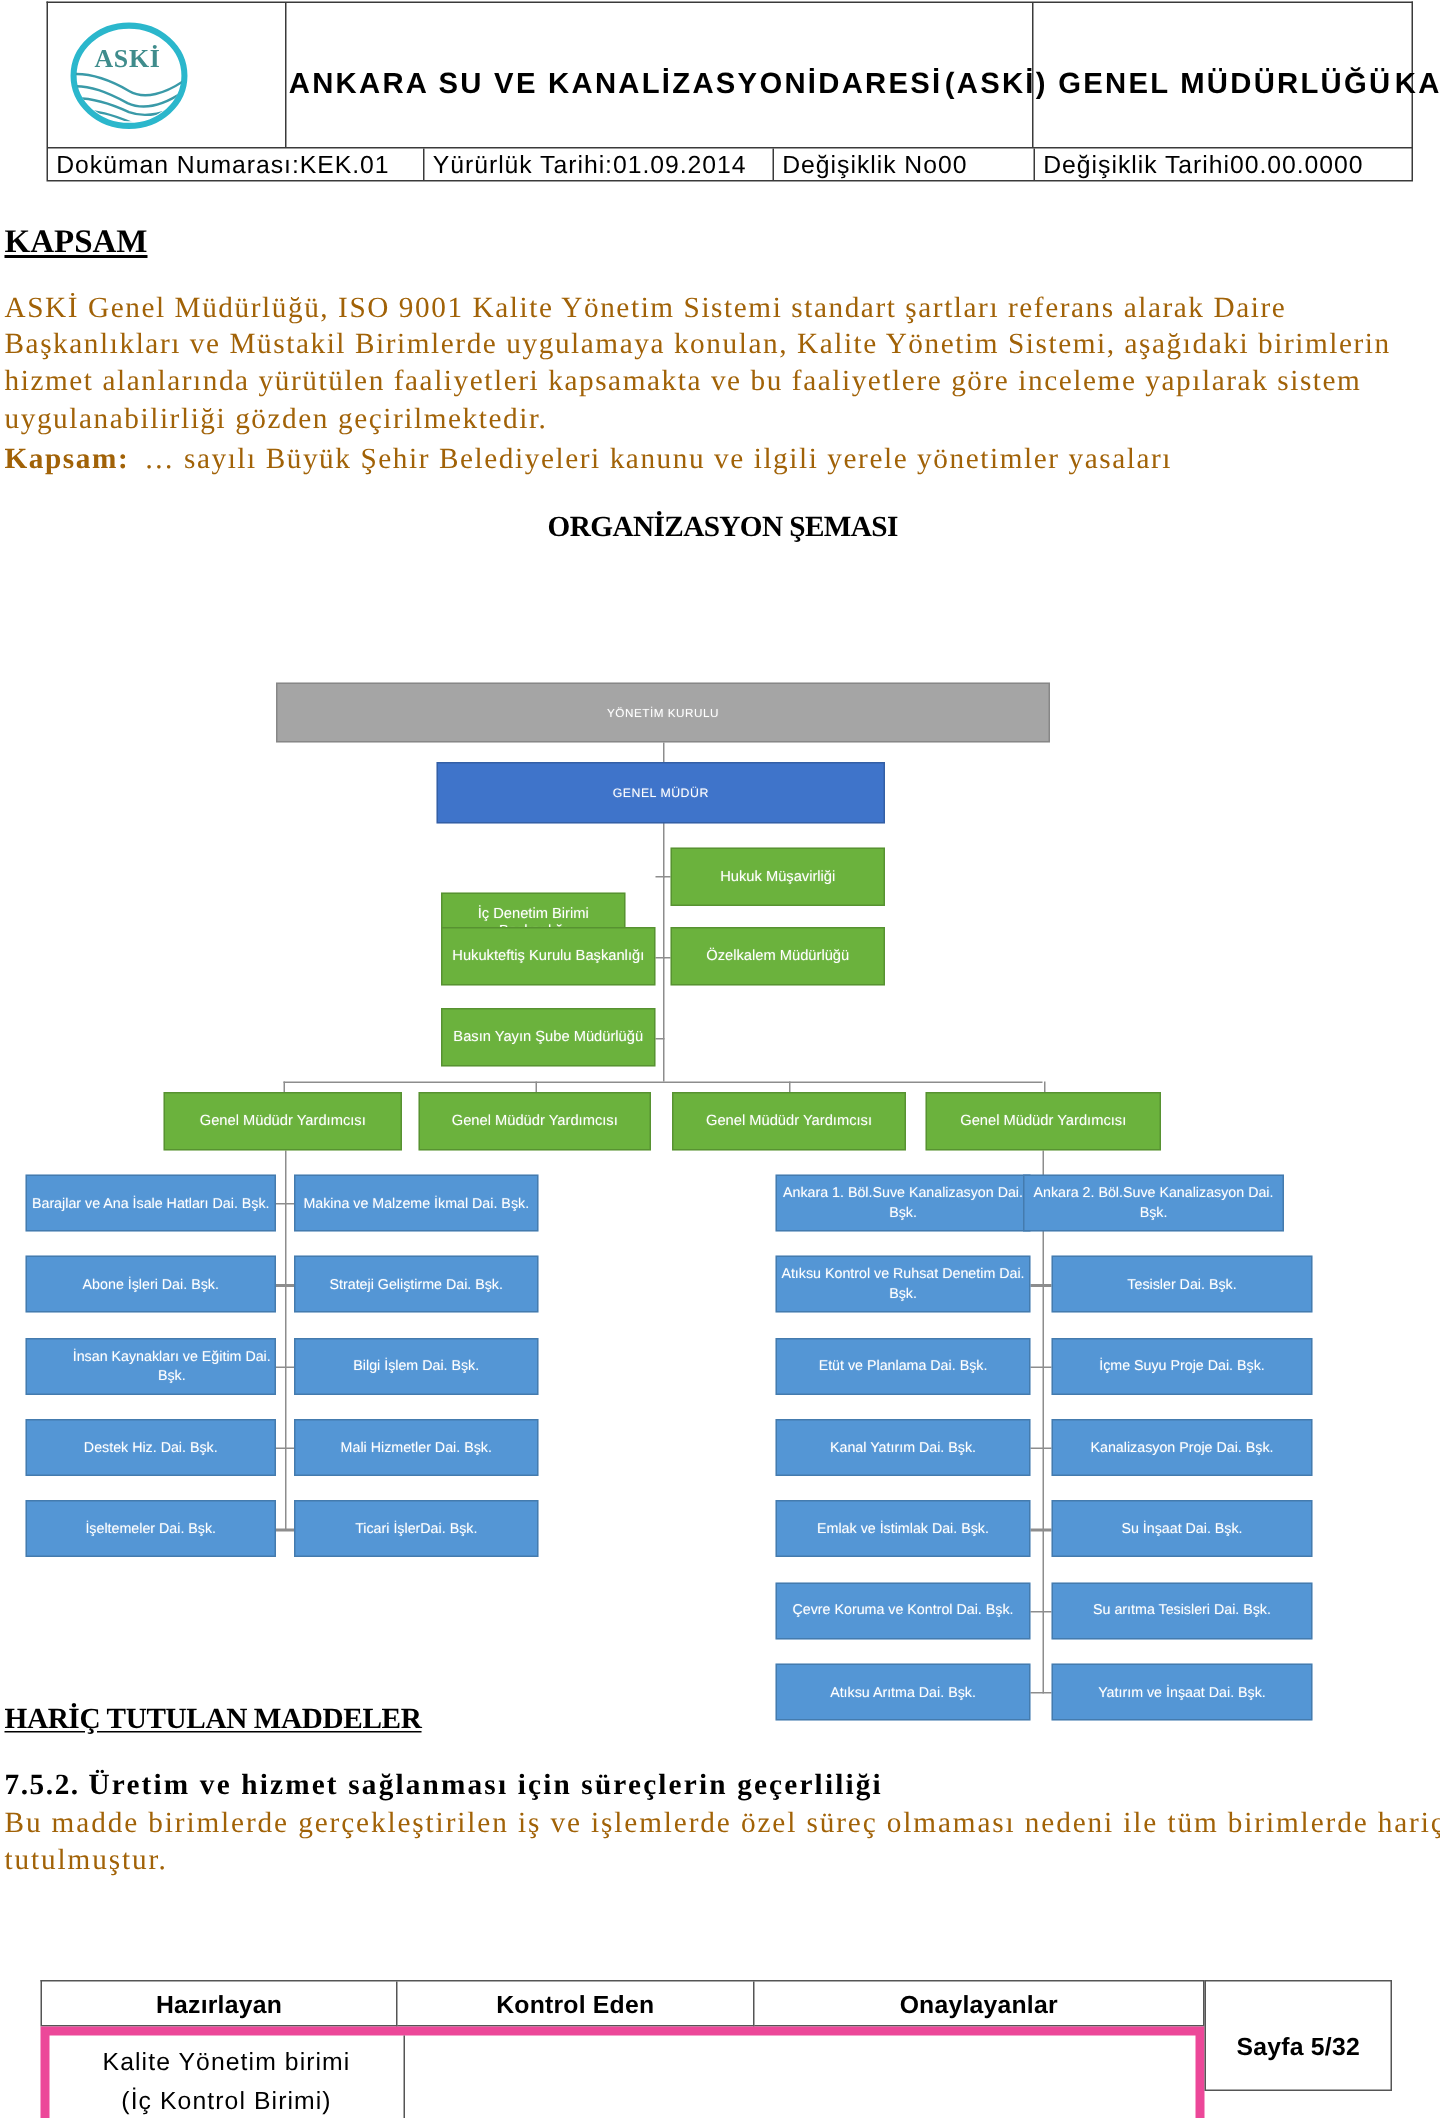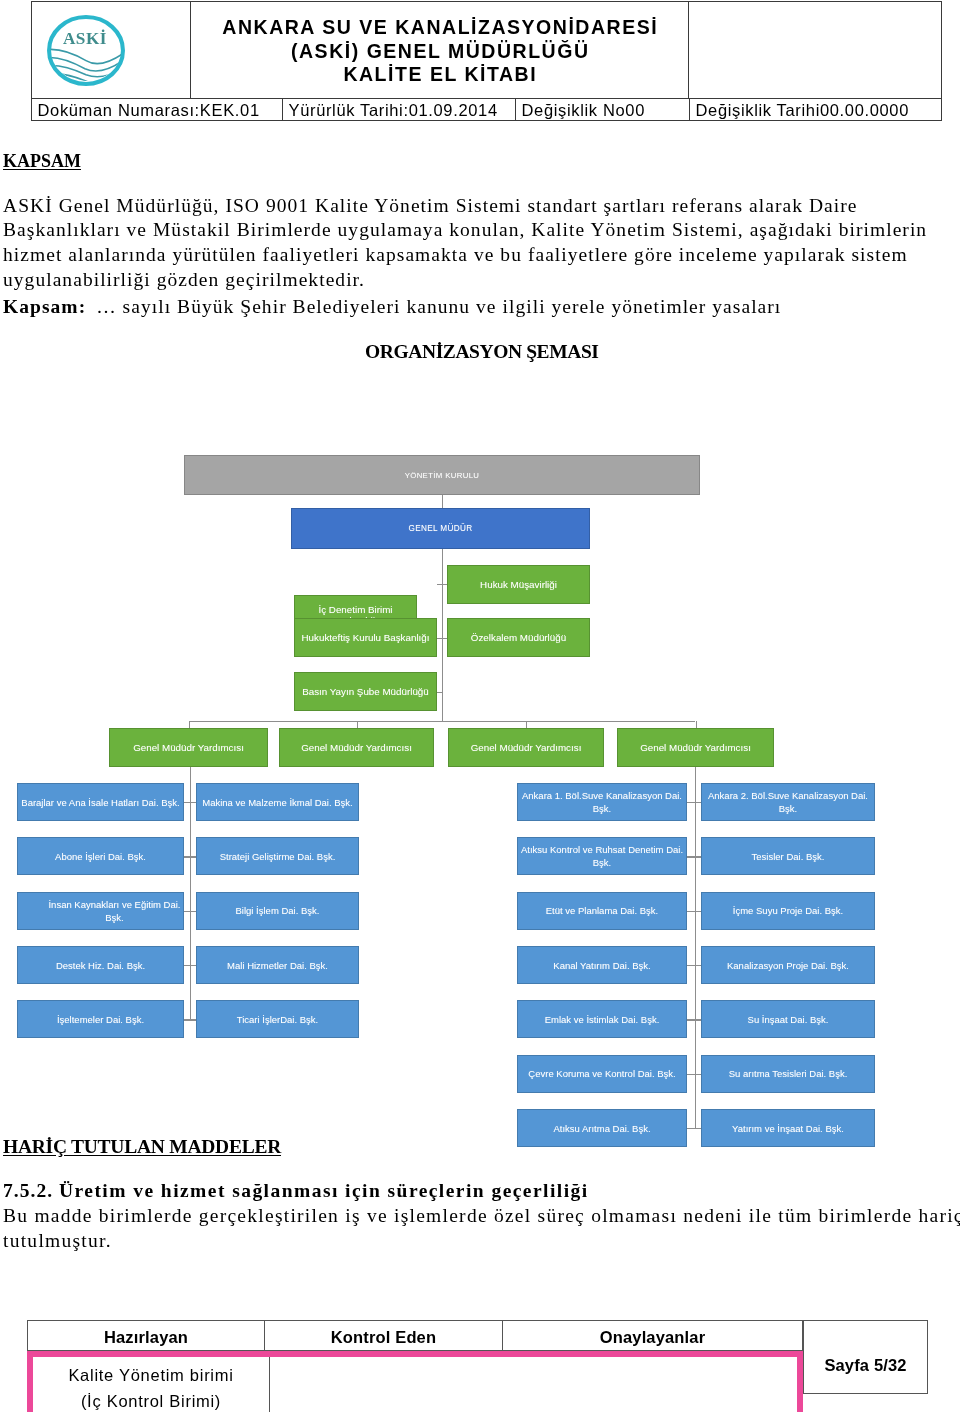--- a/index.html
+++ b/index.html
@@ -5,33 +5,33 @@
 <style>
   html,body{margin:0;padding:0;}
   body{width:960px;height:1412px;background:#fff;font-family:"Liberation Serif",serif;-webkit-font-smoothing:antialiased;}
   .page{position:relative;width:960px;height:1412px;overflow:hidden;}
 
   
   .hdr{position:absolute;left:31px;top:1px;width:911px;}
   .hdr-row1{display:flex;height:97px;border:1px solid #3a3a3a;border-bottom:none;box-sizing:border-box;}
   .hdr-logo-cell{width:159px;border-right:1px solid #3a3a3a;box-sizing:border-box;position:relative;}
   .aski-logo{position:absolute;left:7.5px;top:7.5px;width:92px;height:81px;display:block;filter:blur(0.4px);}
-  .hdr-title-cell{width:498px;border-right:1px solid #3a3a3a;box-sizing:border-box;display:flex;flex-direction:column;align-items:center;justify-content:flex-start;padding-top:14px;}
+  .hdr-title-cell{width:498px;border-right:1px solid #3a3a3a;box-sizing:border-box;display:flex;flex-direction:row;align-items:center;justify-content:flex-start;padding-top:14px;}
   .hdr-title-line{font-family:"Liberation Sans",sans-serif;font-weight:bold;font-size:19.5px;line-height:23.5px;color:#000;letter-spacing:1.52px;white-space:nowrap;text-indent:1.52px;}
   .hdr-blank-cell{flex:1;}
   .hdr-row2{display:flex;height:23px;border:1px solid #3a3a3a;box-sizing:border-box;}
   .hdr-meta{font-family:"Liberation Sans",sans-serif;font-size:16.5px;letter-spacing:.65px;line-height:23.5px;color:#000;box-sizing:border-box;padding-left:5.5px;white-space:nowrap;overflow:hidden;}
   .hdr-meta.c1{width:251px;border-right:1px solid #3a3a3a;}
   .hdr-meta.c2{width:233px;border-right:1px solid #3a3a3a;}
   .hdr-meta.c3{width:174px;border-right:1px solid #3a3a3a;}
   .hdr-meta.c4{flex:1;}
 
   
-  .body-txt{font-family:"Liberation Serif",serif;font-size:19.5px;letter-spacing:1.05px;line-height:24.8px;color:#000000;}
-  .kapsam-h{position:absolute;left:3px;top:150px;font-family:"Liberation Serif",serif;font-weight:bold;font-size:18px;letter-spacing:0px;line-height:22px;text-decoration:underline;text-underline-offset:2px;}
+  .body-txt{font-family:"Liberation Serif",serif;font-size:19.5px;letter-spacing:1.05px;line-height:24.8px;color:#a16207;}
+  .kapsam-h{position:absolute;left:3px;top:150px;font-family:"Liberation Serif",serif;font-weight:bold;font-size:22px;letter-spacing:0px;line-height:22px;text-decoration:underline;text-underline-offset:2px;}
   .kapsam-p{position:absolute;left:3px;top:193.5px;width:947px;text-align:left;}
   .kapsam-l{position:absolute;left:3px;top:295px;width:950px;}
   .kapsam-l .b{font-weight:bold;margin-right:4px;}
   .chart-title{position:absolute;left:2px;top:341px;width:960px;text-align:center;font-family:"Liberation Serif",serif;font-weight:bold;font-size:19.5px;letter-spacing:-0.4px;text-indent:-0.4px;}
 
   .haric-h{position:absolute;left:3px;top:1136px;font-family:"Liberation Serif",serif;font-weight:bold;font-size:19.5px;letter-spacing:-0.25px;line-height:22px;text-decoration:underline;text-underline-offset:2px;}
   .haric-sub{position:absolute;left:3px;top:1179px;font-family:"Liberation Serif",serif;font-weight:bold;font-size:19.5px;letter-spacing:1.05px;line-height:24.8px;white-space:nowrap;}
   .hs-num{display:inline-block;width:56px;}
   .hs-txt{letter-spacing:1.45px;}
   .haric-p{position:absolute;left:3px;top:1204px;width:965px;letter-spacing:1.26px;}
@@ -159,21 +159,21 @@
     <div class="ob ob-blue" style="left:196px;top:875.7px;width:163px;height:38px;">Bilgi İşlem Dai. Bşk.</div>
     <div class="ob ob-blue" style="left:196px;top:930.0px;width:163px;height:38px;">Mali Hizmetler Dai. Bşk.</div>
     <div class="ob ob-blue" style="left:196px;top:984.4px;width:163px;height:38px;">Ticari İşlerDai. Bşk.</div>
     <div class="ob ob-blue" style="left:517px;top:767px;width:170px;height:38px;">Ankara 1. Böl.Suve Kanalizasyon Dai. Bşk.</div>
     <div class="ob ob-blue" style="left:517px;top:821.4px;width:170px;height:38px;">Atıksu Kontrol ve Ruhsat Denetim Dai. Bşk.</div>
     <div class="ob ob-blue" style="left:517px;top:875.7px;width:170px;height:38px;">Etüt ve Planlama Dai. Bşk.</div>
     <div class="ob ob-blue" style="left:517px;top:930.0px;width:170px;height:38px;">Kanal Yatırım Dai. Bşk.</div>
     <div class="ob ob-blue" style="left:517px;top:984.4px;width:170px;height:38px;">Emlak ve İstimlak Dai. Bşk.</div>
     <div class="ob ob-blue" style="left:517px;top:1038.7px;width:170px;height:38px;">Çevre Koruma ve Kontrol Dai. Bşk.</div>
     <div class="ob ob-blue" style="left:517px;top:1093.0px;width:170px;height:38px;">Atıksu Arıtma Dai. Bşk.</div>
-    <div class="ob ob-blue" style="left:701px;top:767px;width:174px;height:38px;">Ankara 2. Böl.Suve Kanalizasyon Dai. Bşk.</div>
+    <div class="ob ob-blue" style="left:682px;top:767px;width:174px;height:38px;">Ankara 2. Böl.Suve Kanalizasyon Dai. Bşk.</div>
     <div class="ob ob-blue" style="left:701px;top:821.4px;width:174px;height:38px;">Tesisler Dai. Bşk.</div>
     <div class="ob ob-blue" style="left:701px;top:875.7px;width:174px;height:38px;">İçme Suyu Proje Dai. Bşk.</div>
     <div class="ob ob-blue" style="left:701px;top:930.0px;width:174px;height:38px;">Kanalizasyon Proje Dai. Bşk.</div>
     <div class="ob ob-blue" style="left:701px;top:984.4px;width:174px;height:38px;">Su İnşaat Dai. Bşk.</div>
     <div class="ob ob-blue" style="left:701px;top:1038.7px;width:174px;height:38px;">Su arıtma Tesisleri Dai. Bşk.</div>
     <div class="ob ob-blue" style="left:701px;top:1093.0px;width:174px;height:38px;">Yatırım ve İnşaat Dai. Bşk.</div>
   </div>
 
   <div class="haric-h">HARİÇ TUTULAN MADDELER</div>
   <div class="haric-sub"><span class="hs-num">7.5.2.</span><span class="hs-txt">Üretim ve hizmet sağlanması için süreçlerin geçerliliği</span></div>

